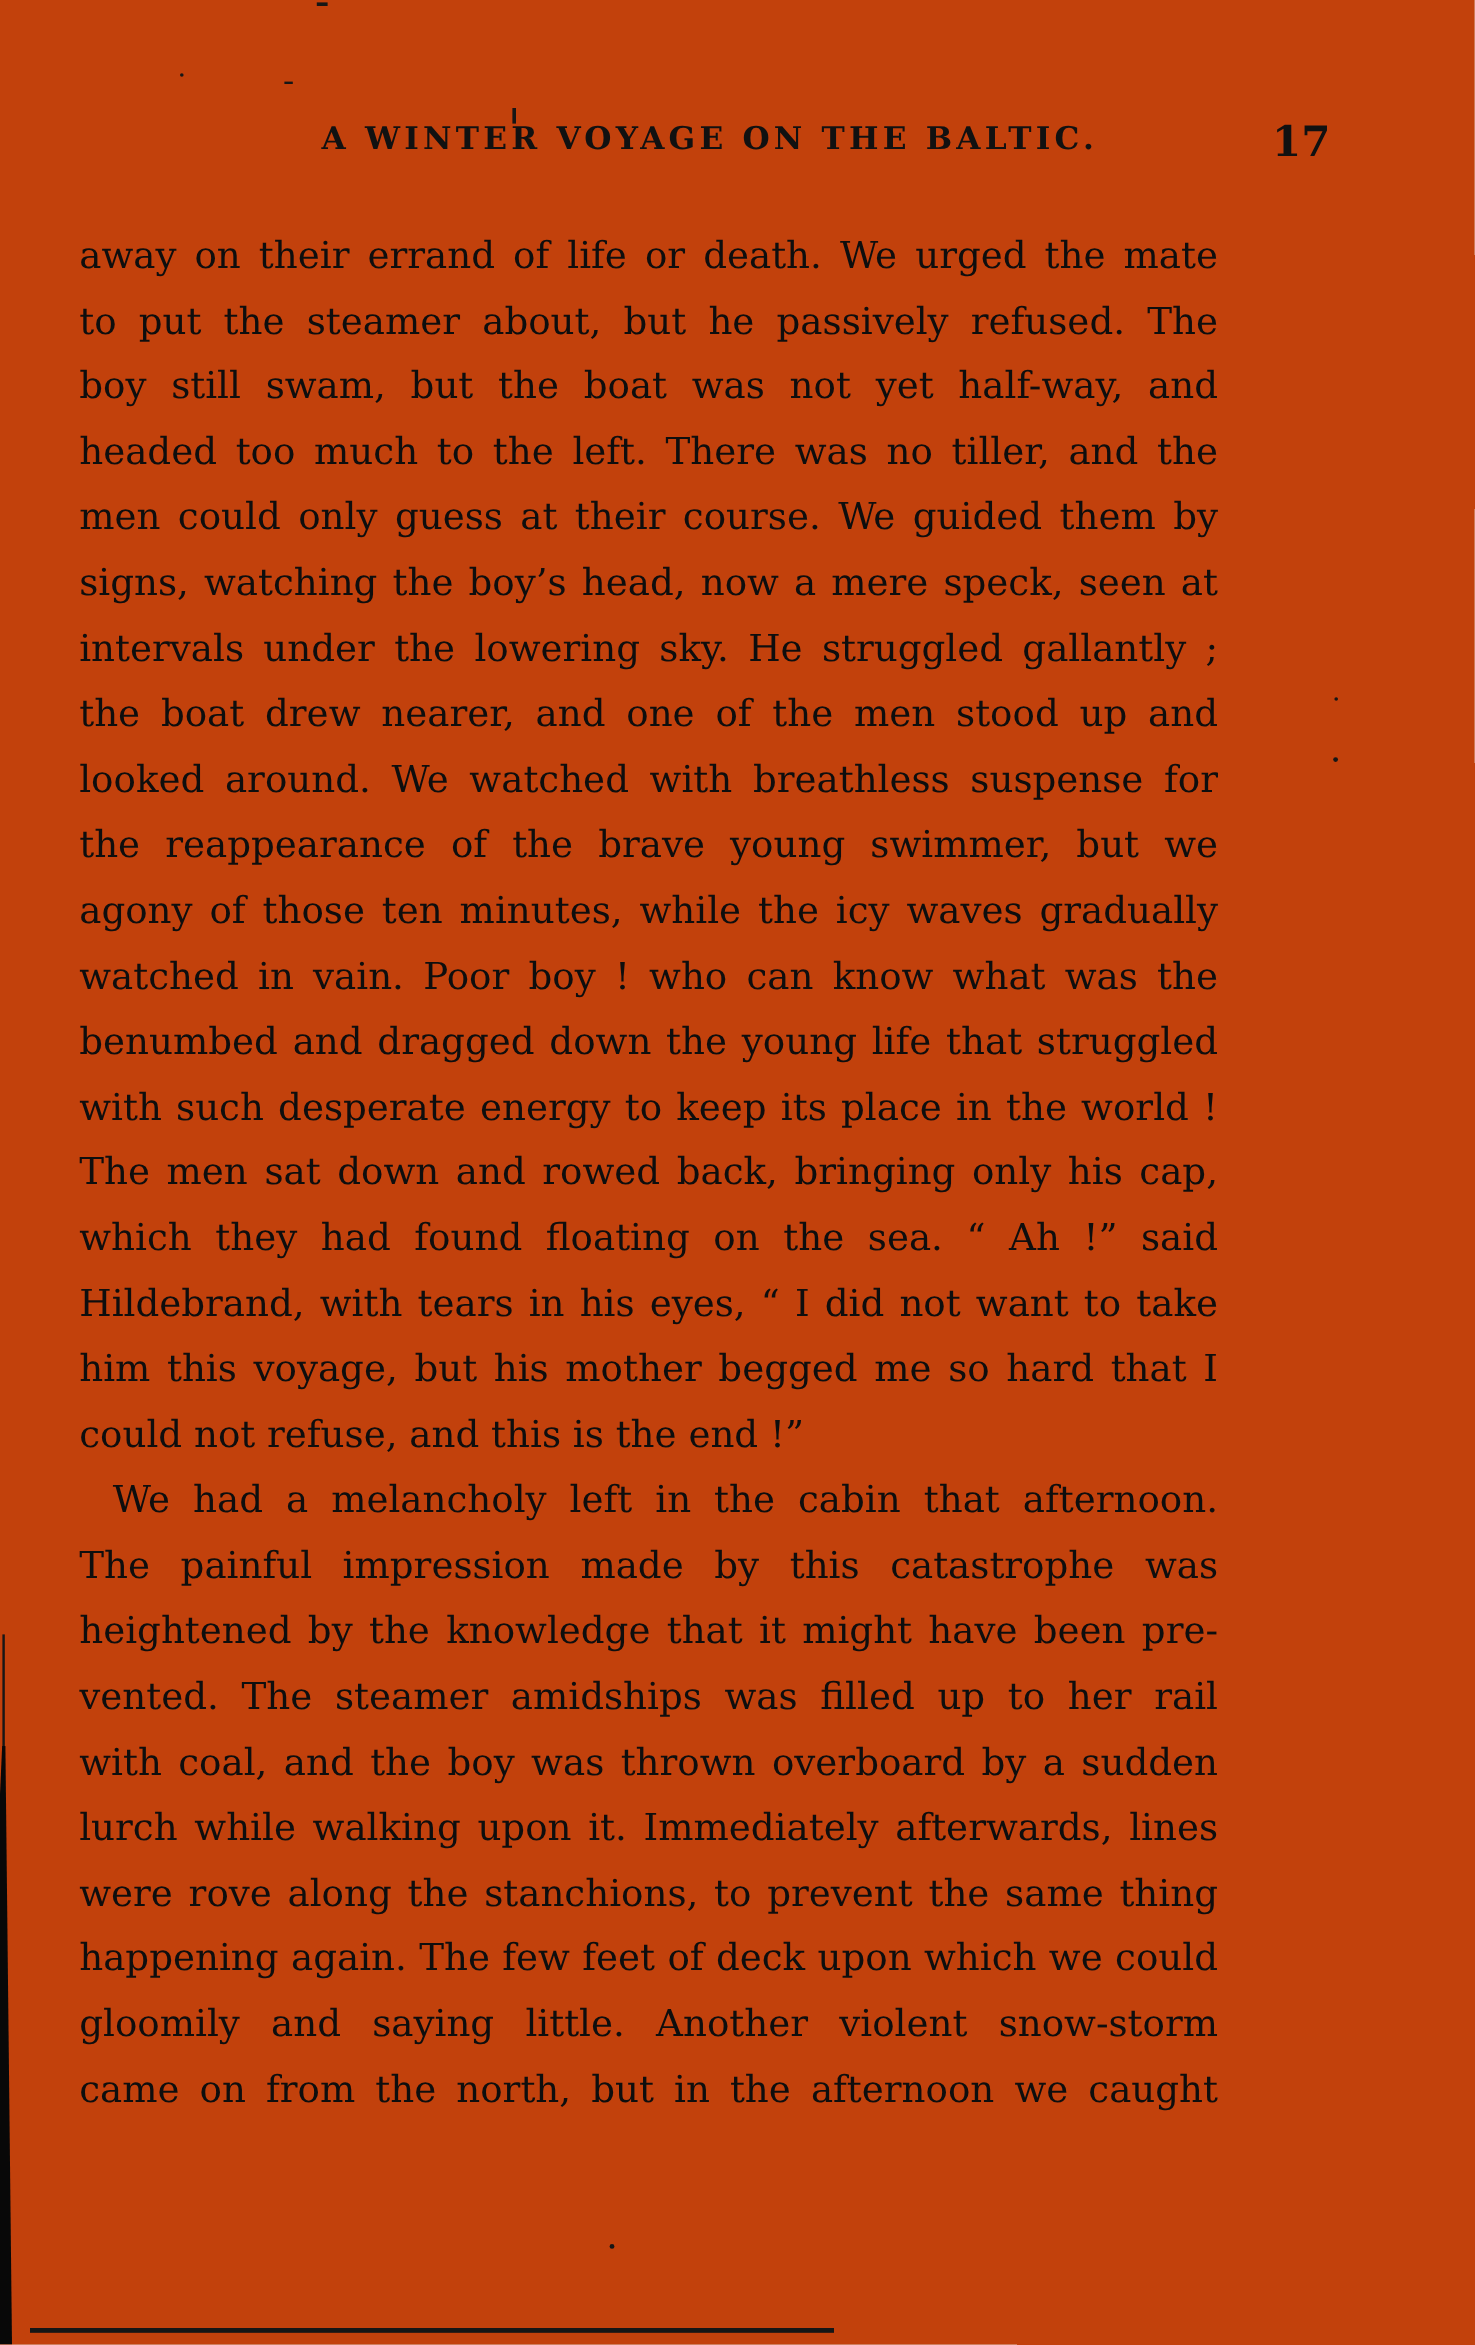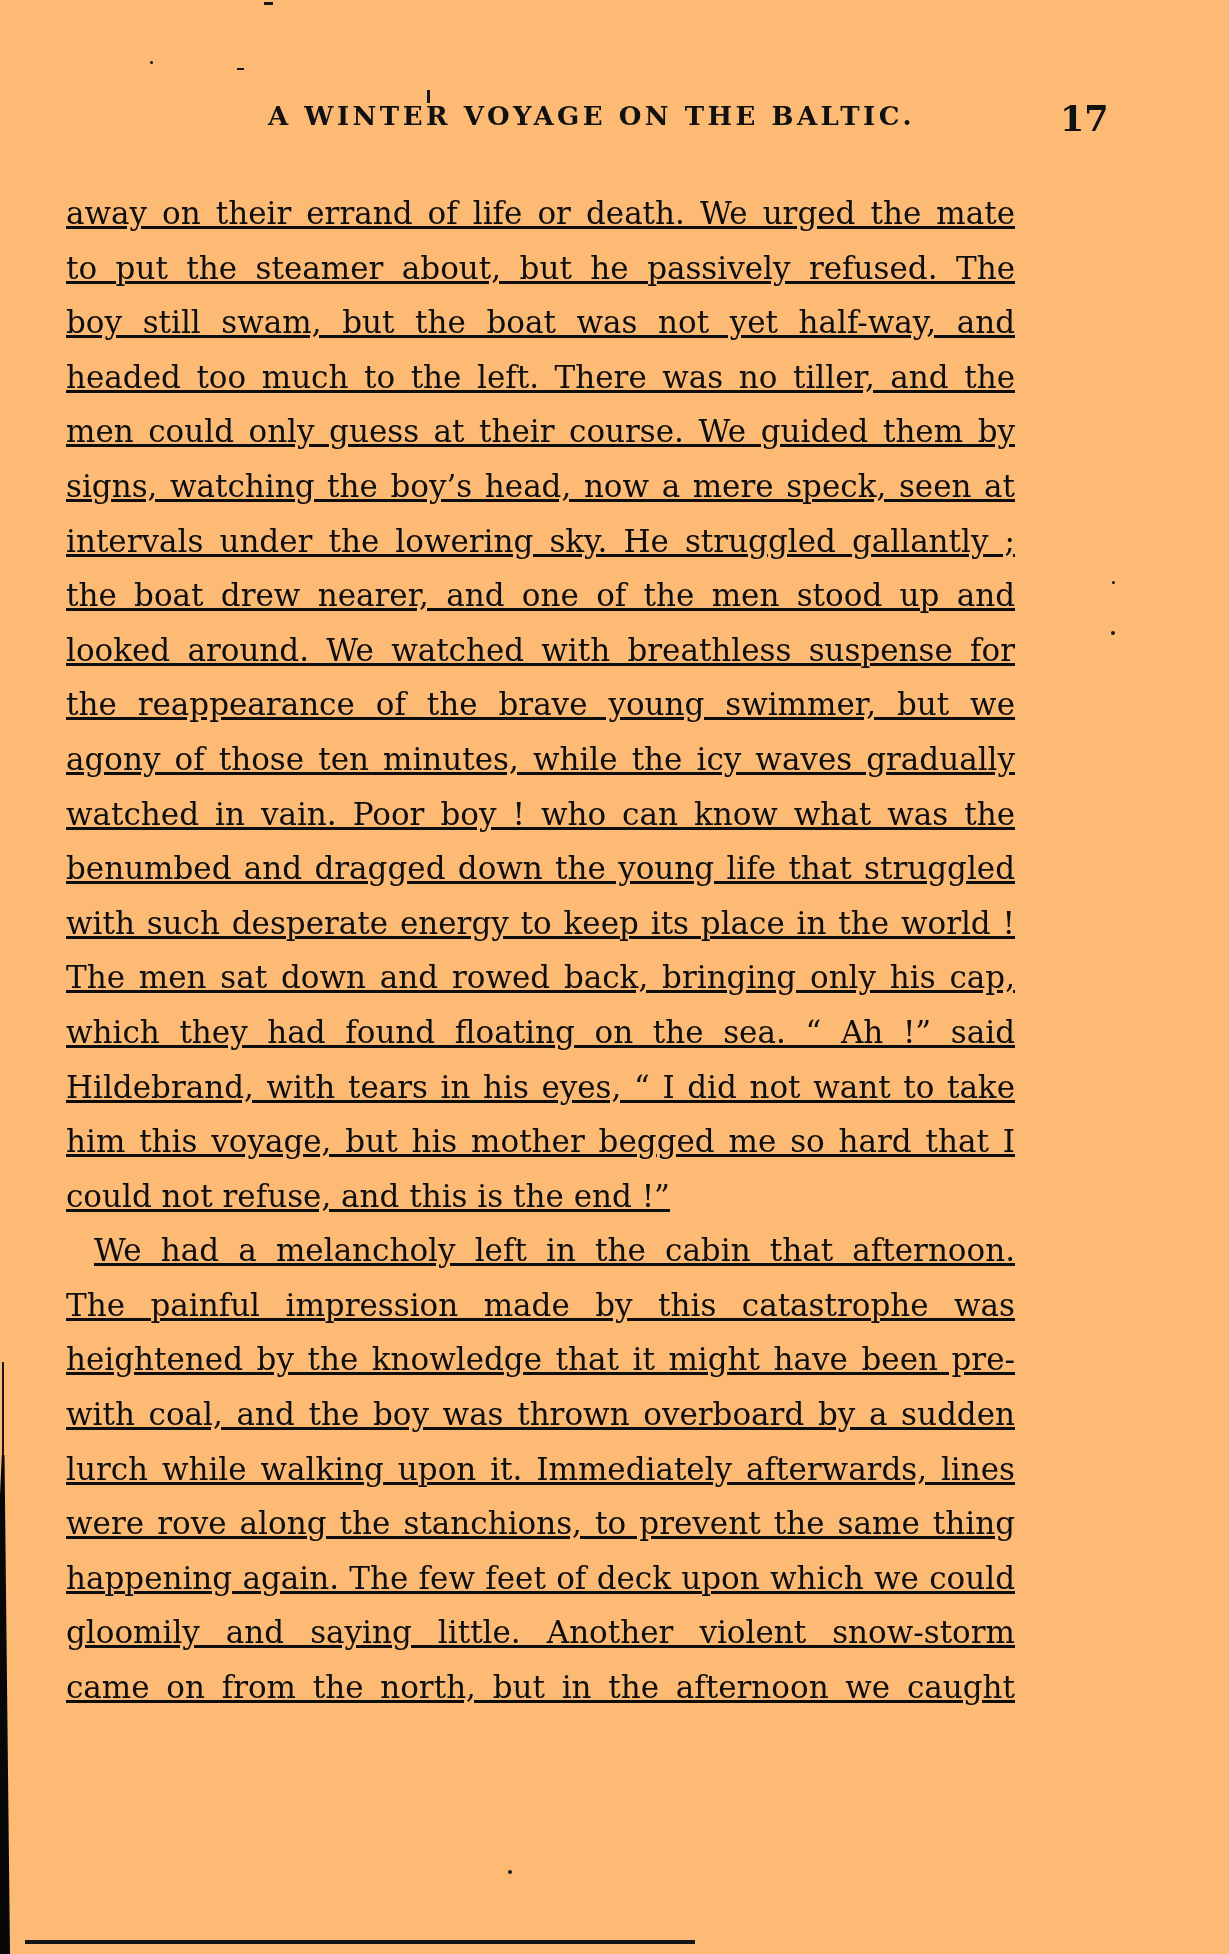--- a/index.html
+++ b/index.html
@@ -1,20 +1,20 @@
 <!DOCTYPE html>
 <html><head>
 <meta charset="utf-8">
 <style>
   html,body{margin:0;padding:0;background:#e9e9e9;}
   .page{
     position:relative;
     width:1229px;height:1954px;
     margin:0 auto;
-    background:#fdba74;
+    background:#c2410c;
     overflow:hidden;
     font-family:"DejaVu Serif", serif;
     color:#0d0d0d;
   }
   .running-header{
     position:absolute;
     left:268px; top:101px;
     font-size:26px;
     font-weight:bold;
     letter-spacing:3.5px;
@@ -37,21 +37,20 @@
     line-height:54.6px;
     color:#0e0e0e;
   }
   .para{margin:0;}
   .line{
     text-align:justify;
     text-align-last:justify;
     white-space:normal;
     overflow:hidden;
     height:54.6px;
-    text-decoration:underline;
   }
   .line.indent{ text-indent:28px; }
   .line.unjustified{
     text-align:right;
     text-align-last:left;
   }
   
   .artifact{ position:absolute; background:#161616; }
   .round{ border-radius:50%; }
   .edge-wedge{
@@ -90,20 +89,21 @@
         <div class="line">The men sat down and rowed back, bringing only his cap,</div>
         <div class="line">which they had found floating on the sea.  “ Ah !” said</div>
         <div class="line">Hildebrand, with tears in his eyes, “ I did not want to take</div>
         <div class="line">him this voyage, but his mother begged me so hard that I</div>
         <div class="line unjustified">could not refuse, and this is the end !”</div>
       </div>
       <div class="para">
         <div class="line indent">We had a melancholy left in the cabin that afternoon.</div>
         <div class="line">The painful impression made by this catastrophe was</div>
         <div class="line">heightened by the knowledge that it might have been pre-</div>
+        <div class="line">vented.  The steamer amidships was filled up to her rail</div>
         <div class="line">with coal, and the boy was thrown overboard by a sudden</div>
         <div class="line">lurch while walking upon it.  Immediately afterwards, lines</div>
         <div class="line">were rove along the stanchions, to prevent the same thing</div>
         <div class="line">happening again.  The few feet of deck upon which we could</div>
         <div class="line">gloomily and saying little.  Another violent snow-storm</div>
         <div class="line">came on from the north, but in the afternoon we caught</div>
       </div>
     </div>
 
   <div class="artifact" style="left:264px;top:2px;width:9px;height:3px;"></div>

